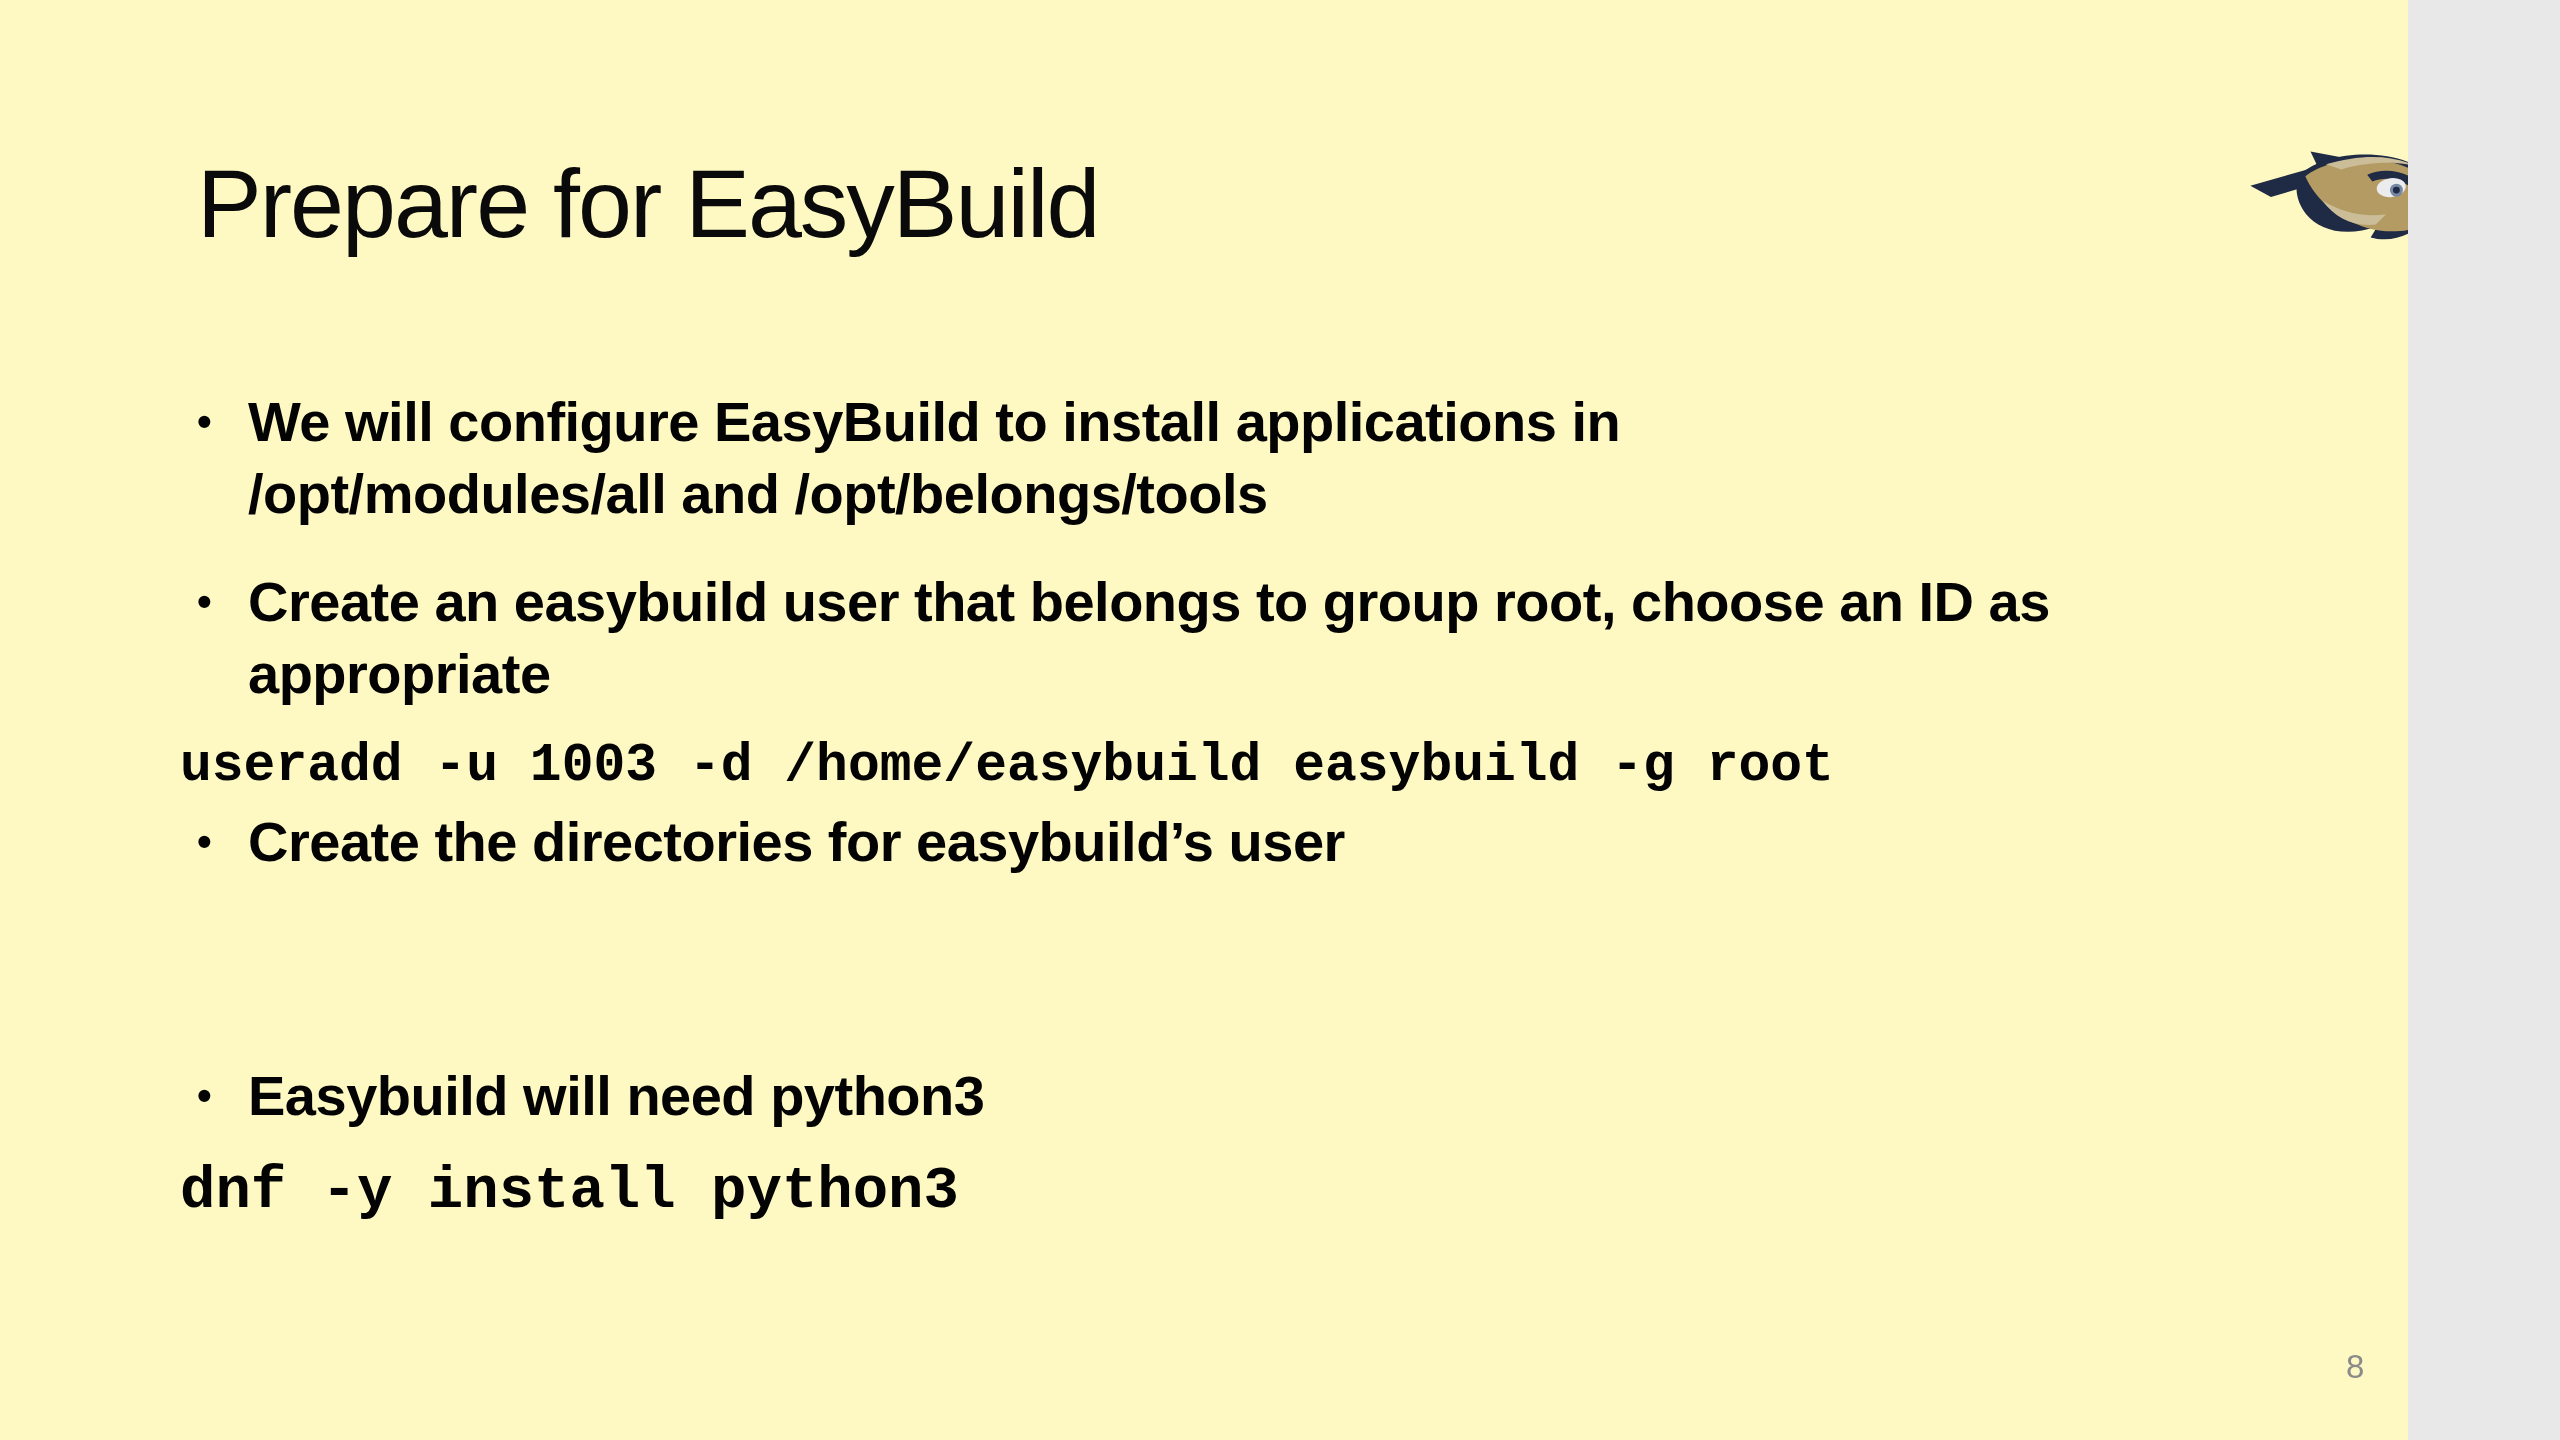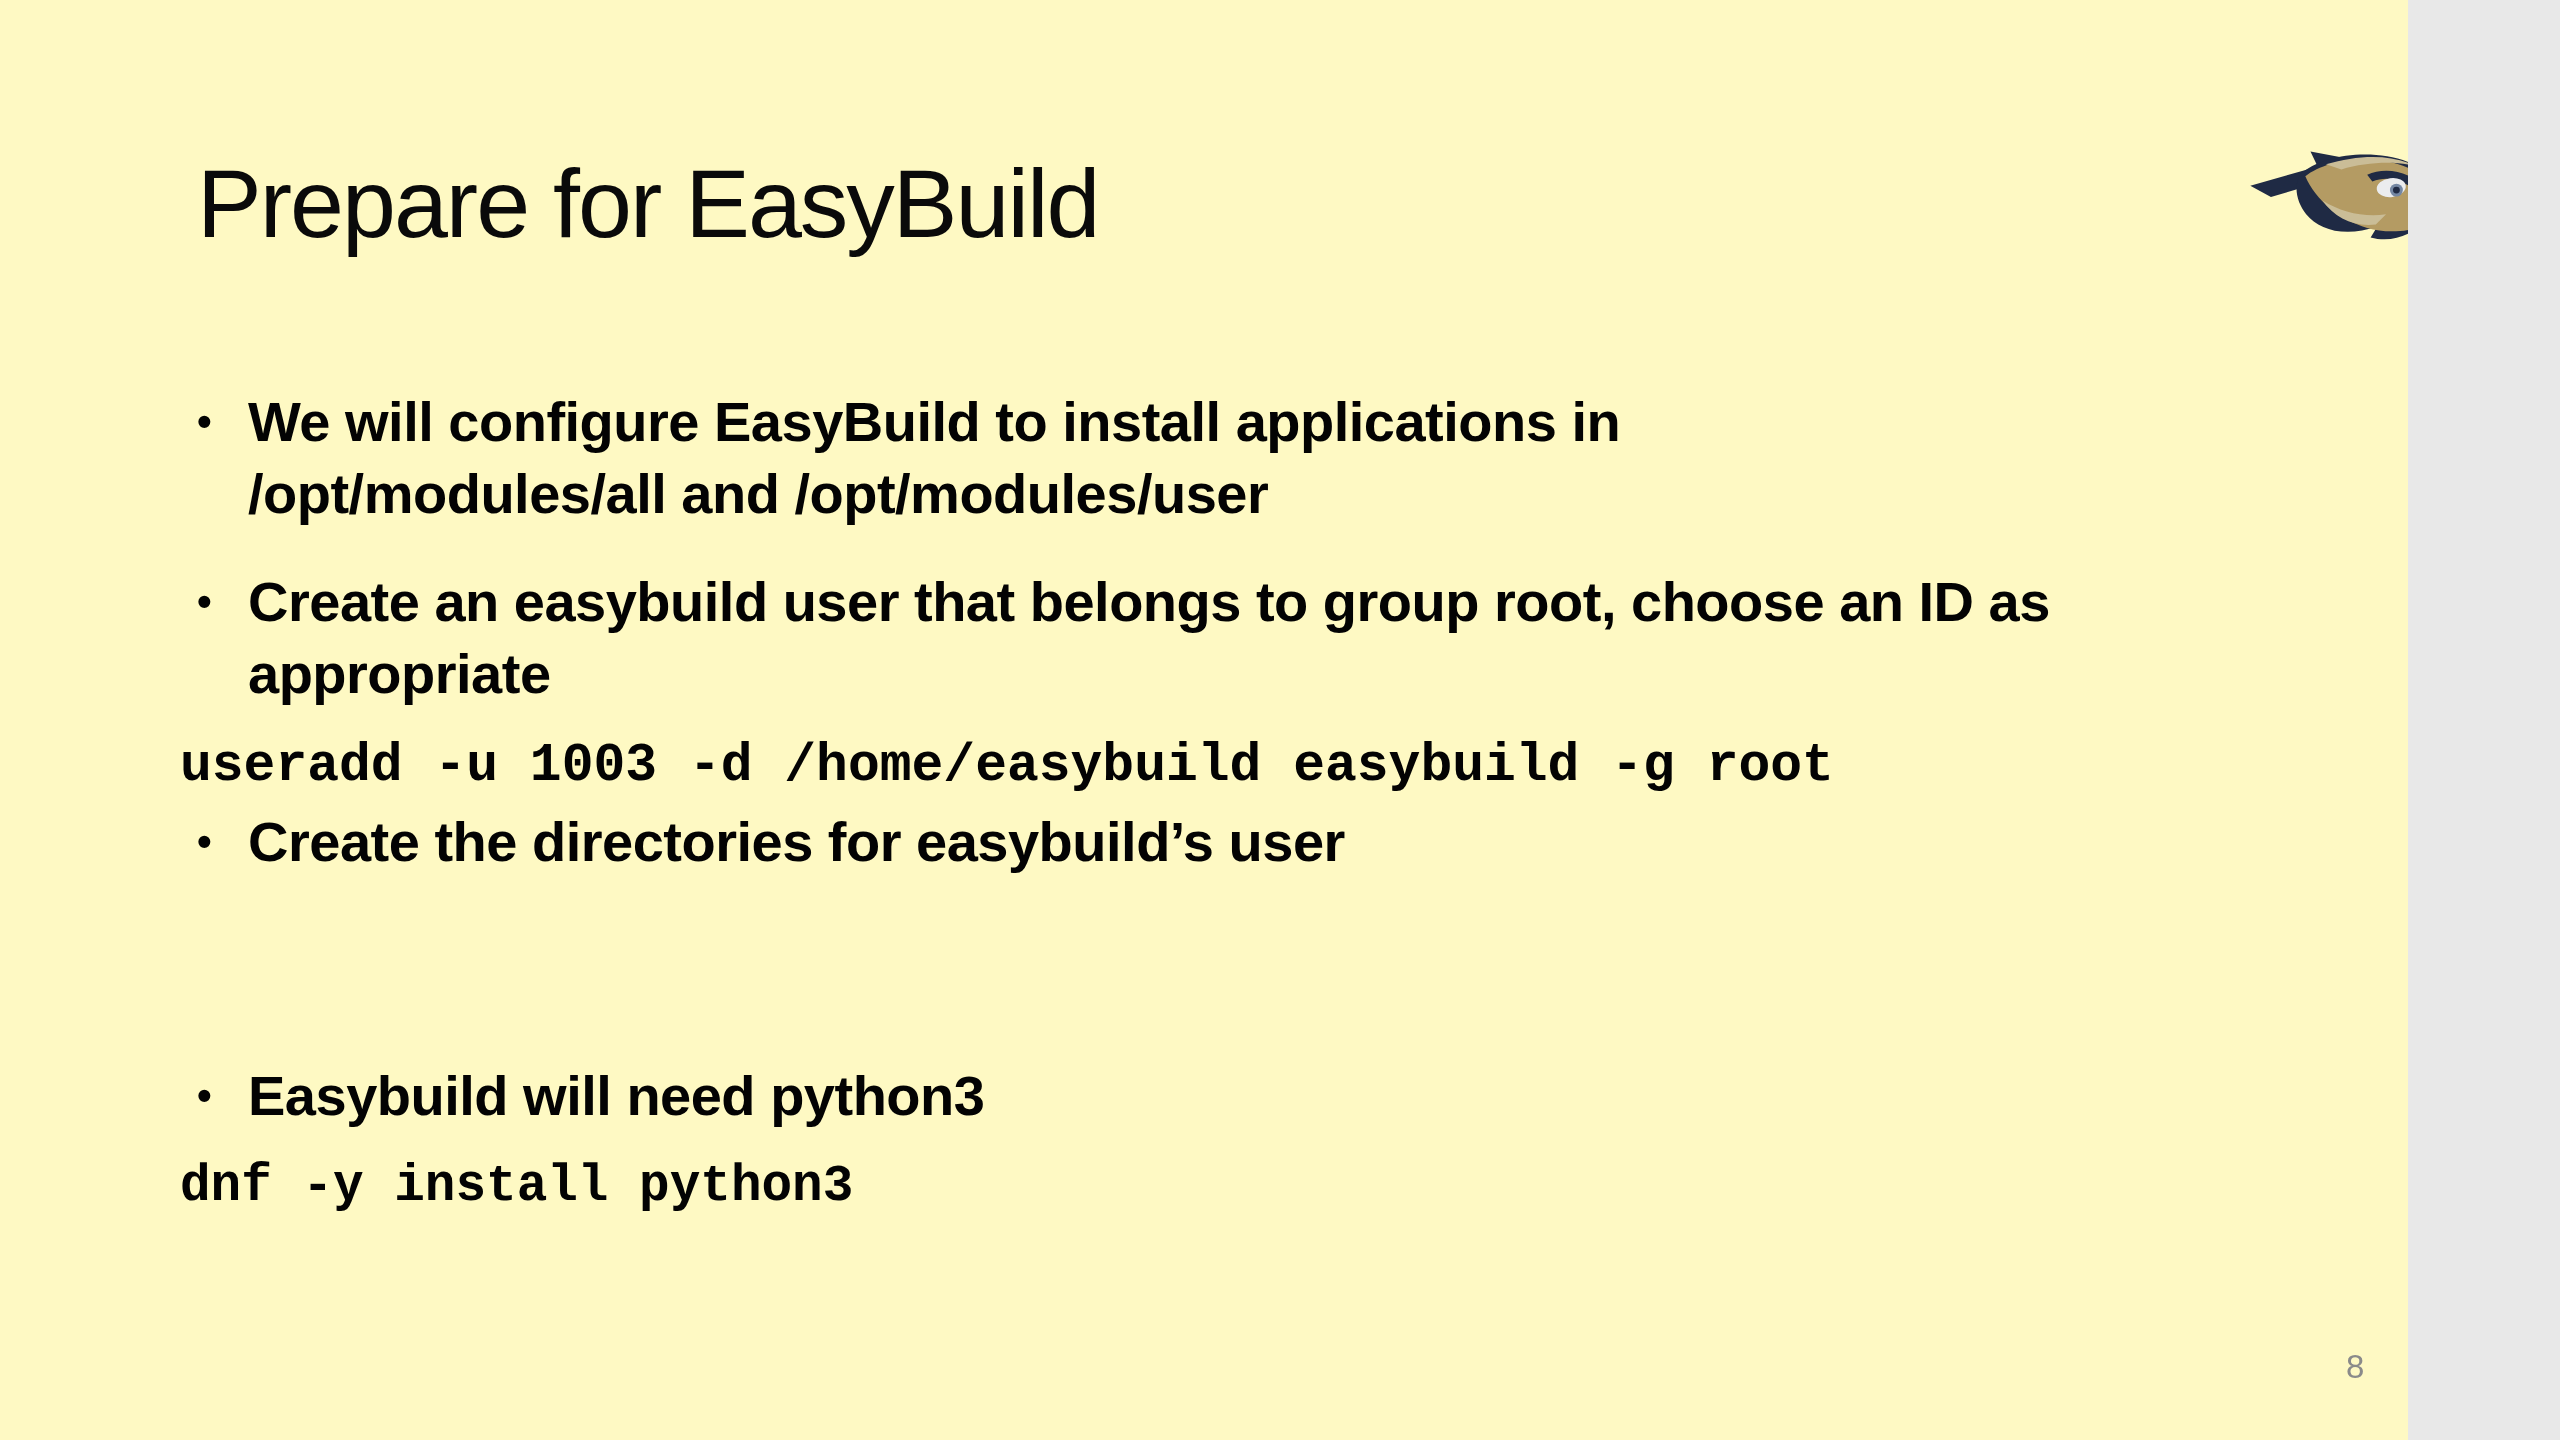--- a/index.html
+++ b/index.html
@@ -36,21 +36,21 @@
     font-weight:700; color:#030303;
     line-height:1.15; white-space:pre;
   }
   .b1 { top:386px; }
   .b2 { top:566px; }
   .k1 { top:736px; font-size:53px; }
   .b3 { top:806px; }
   .k2 { top:902px; font-size:59px; }
   .k3 { top:990px; font-size:53px; }
   .b4 { top:1060px; }
-  .k4 { top:1158px; font-size:51px;text-align:center; }
+  .k4 { top:1158px; font-size:59px;text-align:center; }
   .logo {
     position:absolute; left:2240px; top:136px;
     width:275px; height:134px;
   }
   .logo svg { width:100%; height:100%; }
   .page-number {
     position:absolute; left:2346px; top:1348px;
     font-size:33px; color:#8a8a8a;
   }
 </style>
@@ -87,21 +87,21 @@
 
       <ellipse fill="#ebecee" cx="176" cy="57" rx="17" ry="11" transform="rotate(-8 176 57)"></ellipse>
       <circle fill="#7487a3" cx="182" cy="60" r="7.5"></circle>
       <circle fill="#1f2a44" cx="182" cy="60" r="4"></circle>
     </svg>
   </div>
 
   <div class="bullet-item b1">
     <span class="bullet-marker">•</span>
     <span class="bullet-text">We will configure EasyBuild to install applications in
-/opt/modules/all and /opt/modules/user</span>
+/opt/modules/all and /opt/belongs/tools</span>
   </div>
 
   <div class="bullet-item b2">
     <span class="bullet-marker">•</span>
     <span class="bullet-text">Create an easybuild user that belongs to group root, choose an ID as
 appropriate</span>
   </div>
 
   <div class="code-line k1">useradd -u 1003 -d /home/easybuild easybuild -g root</div>
 

